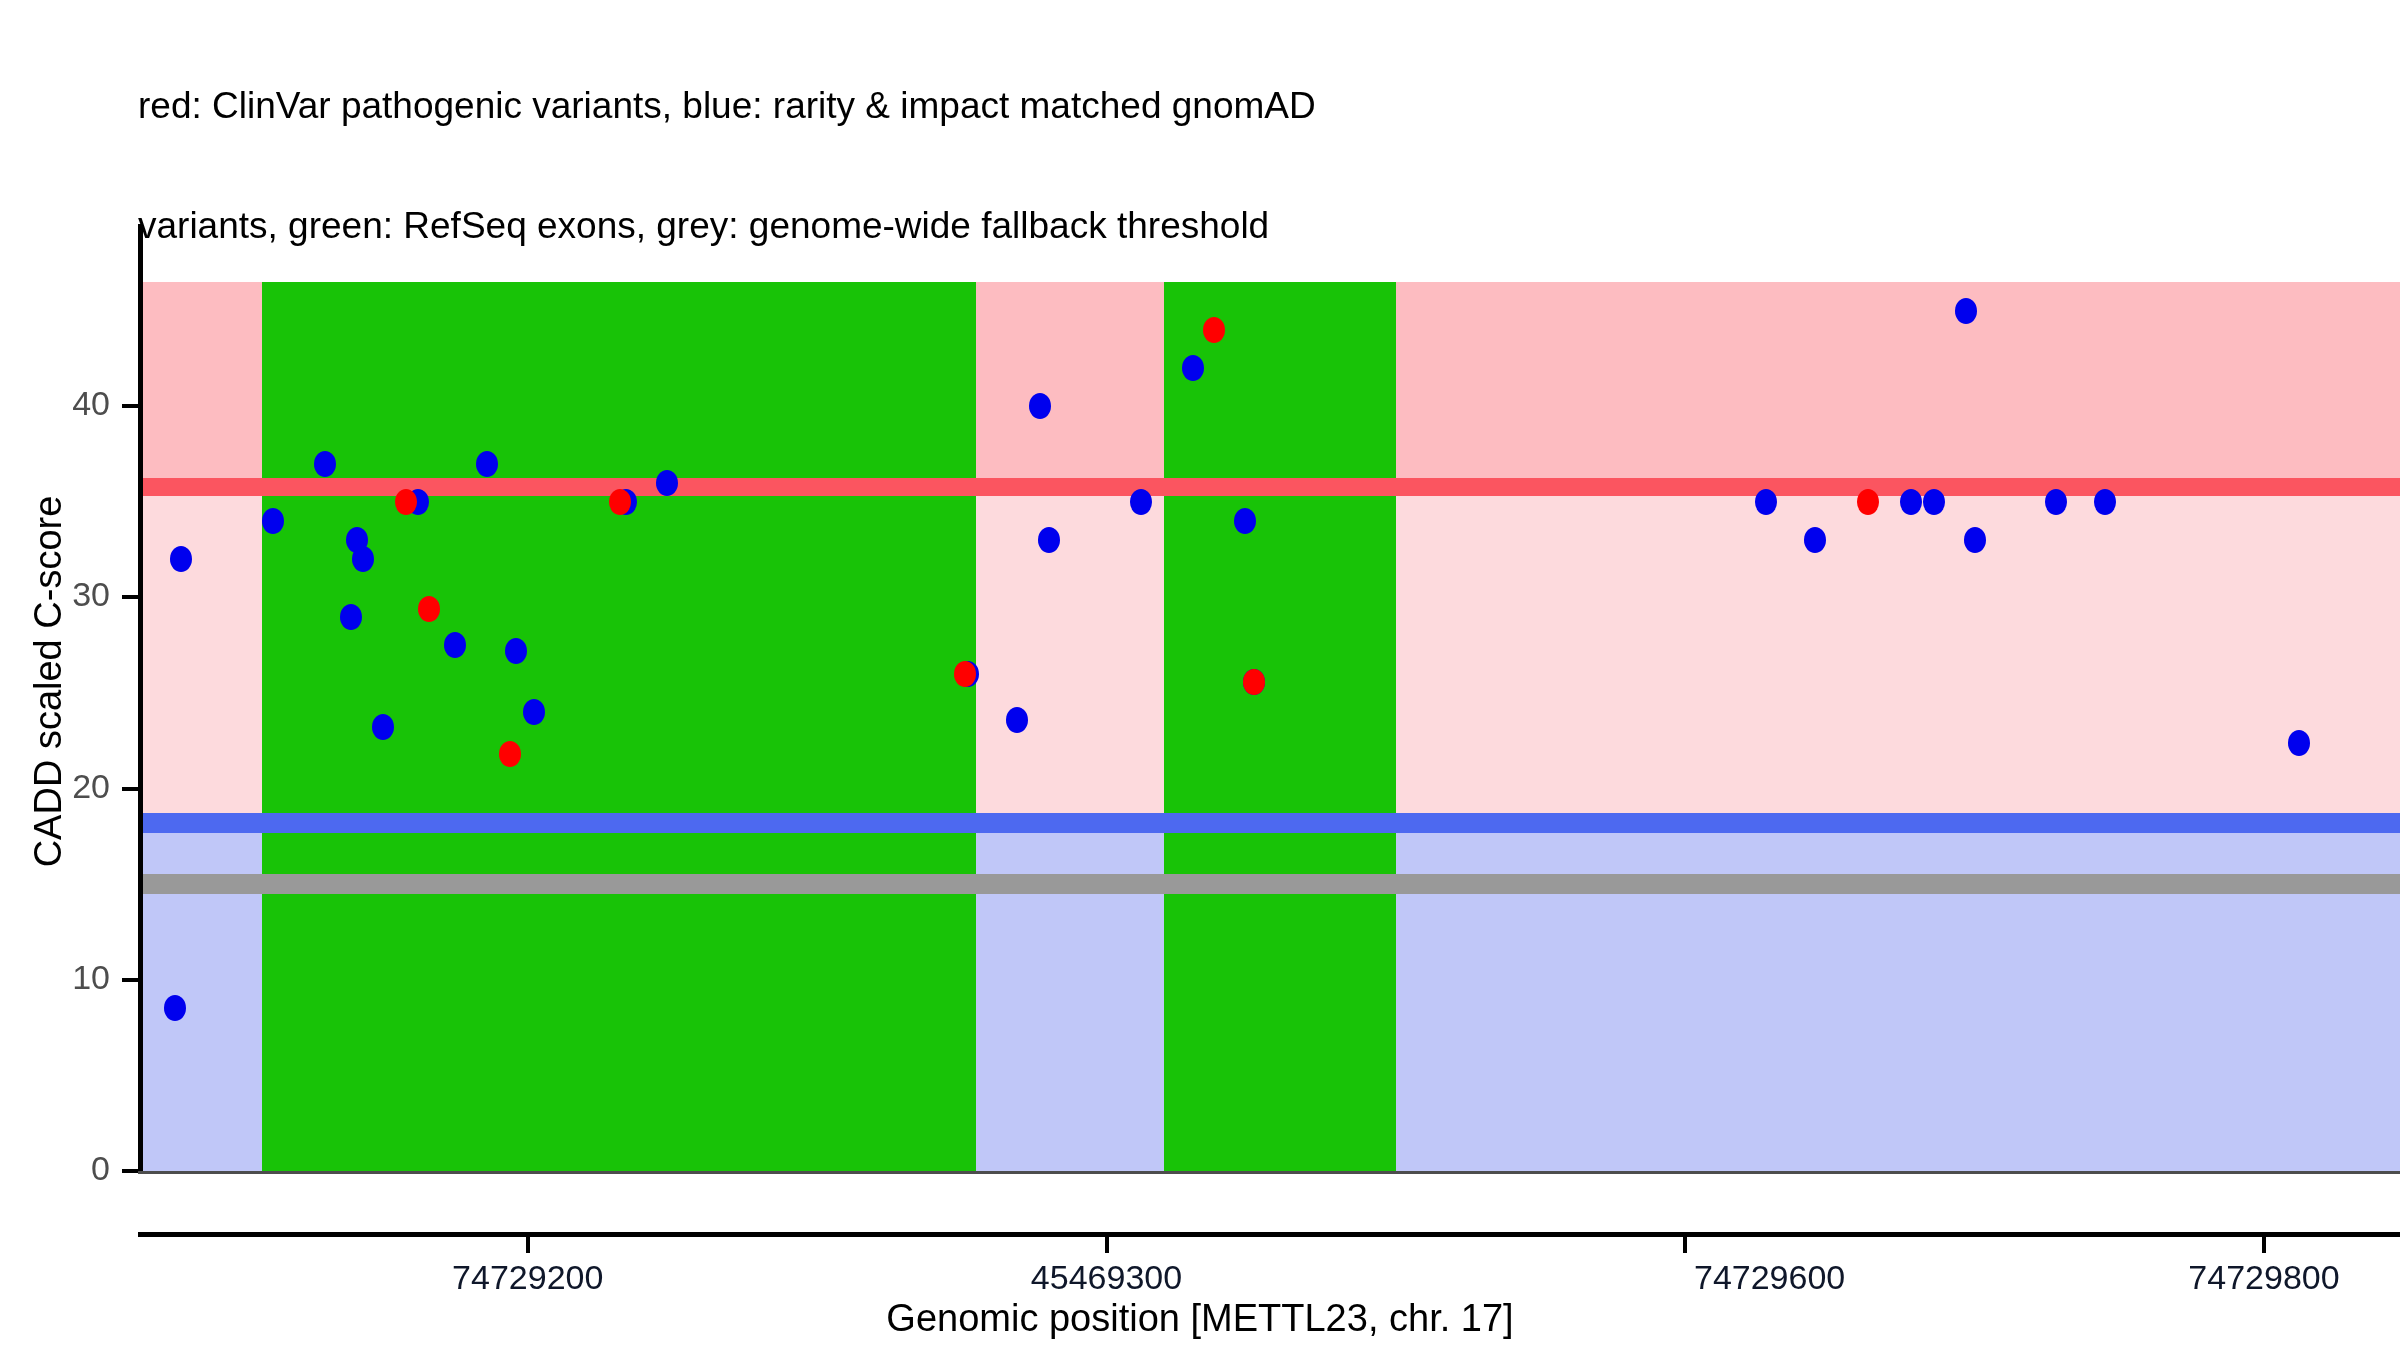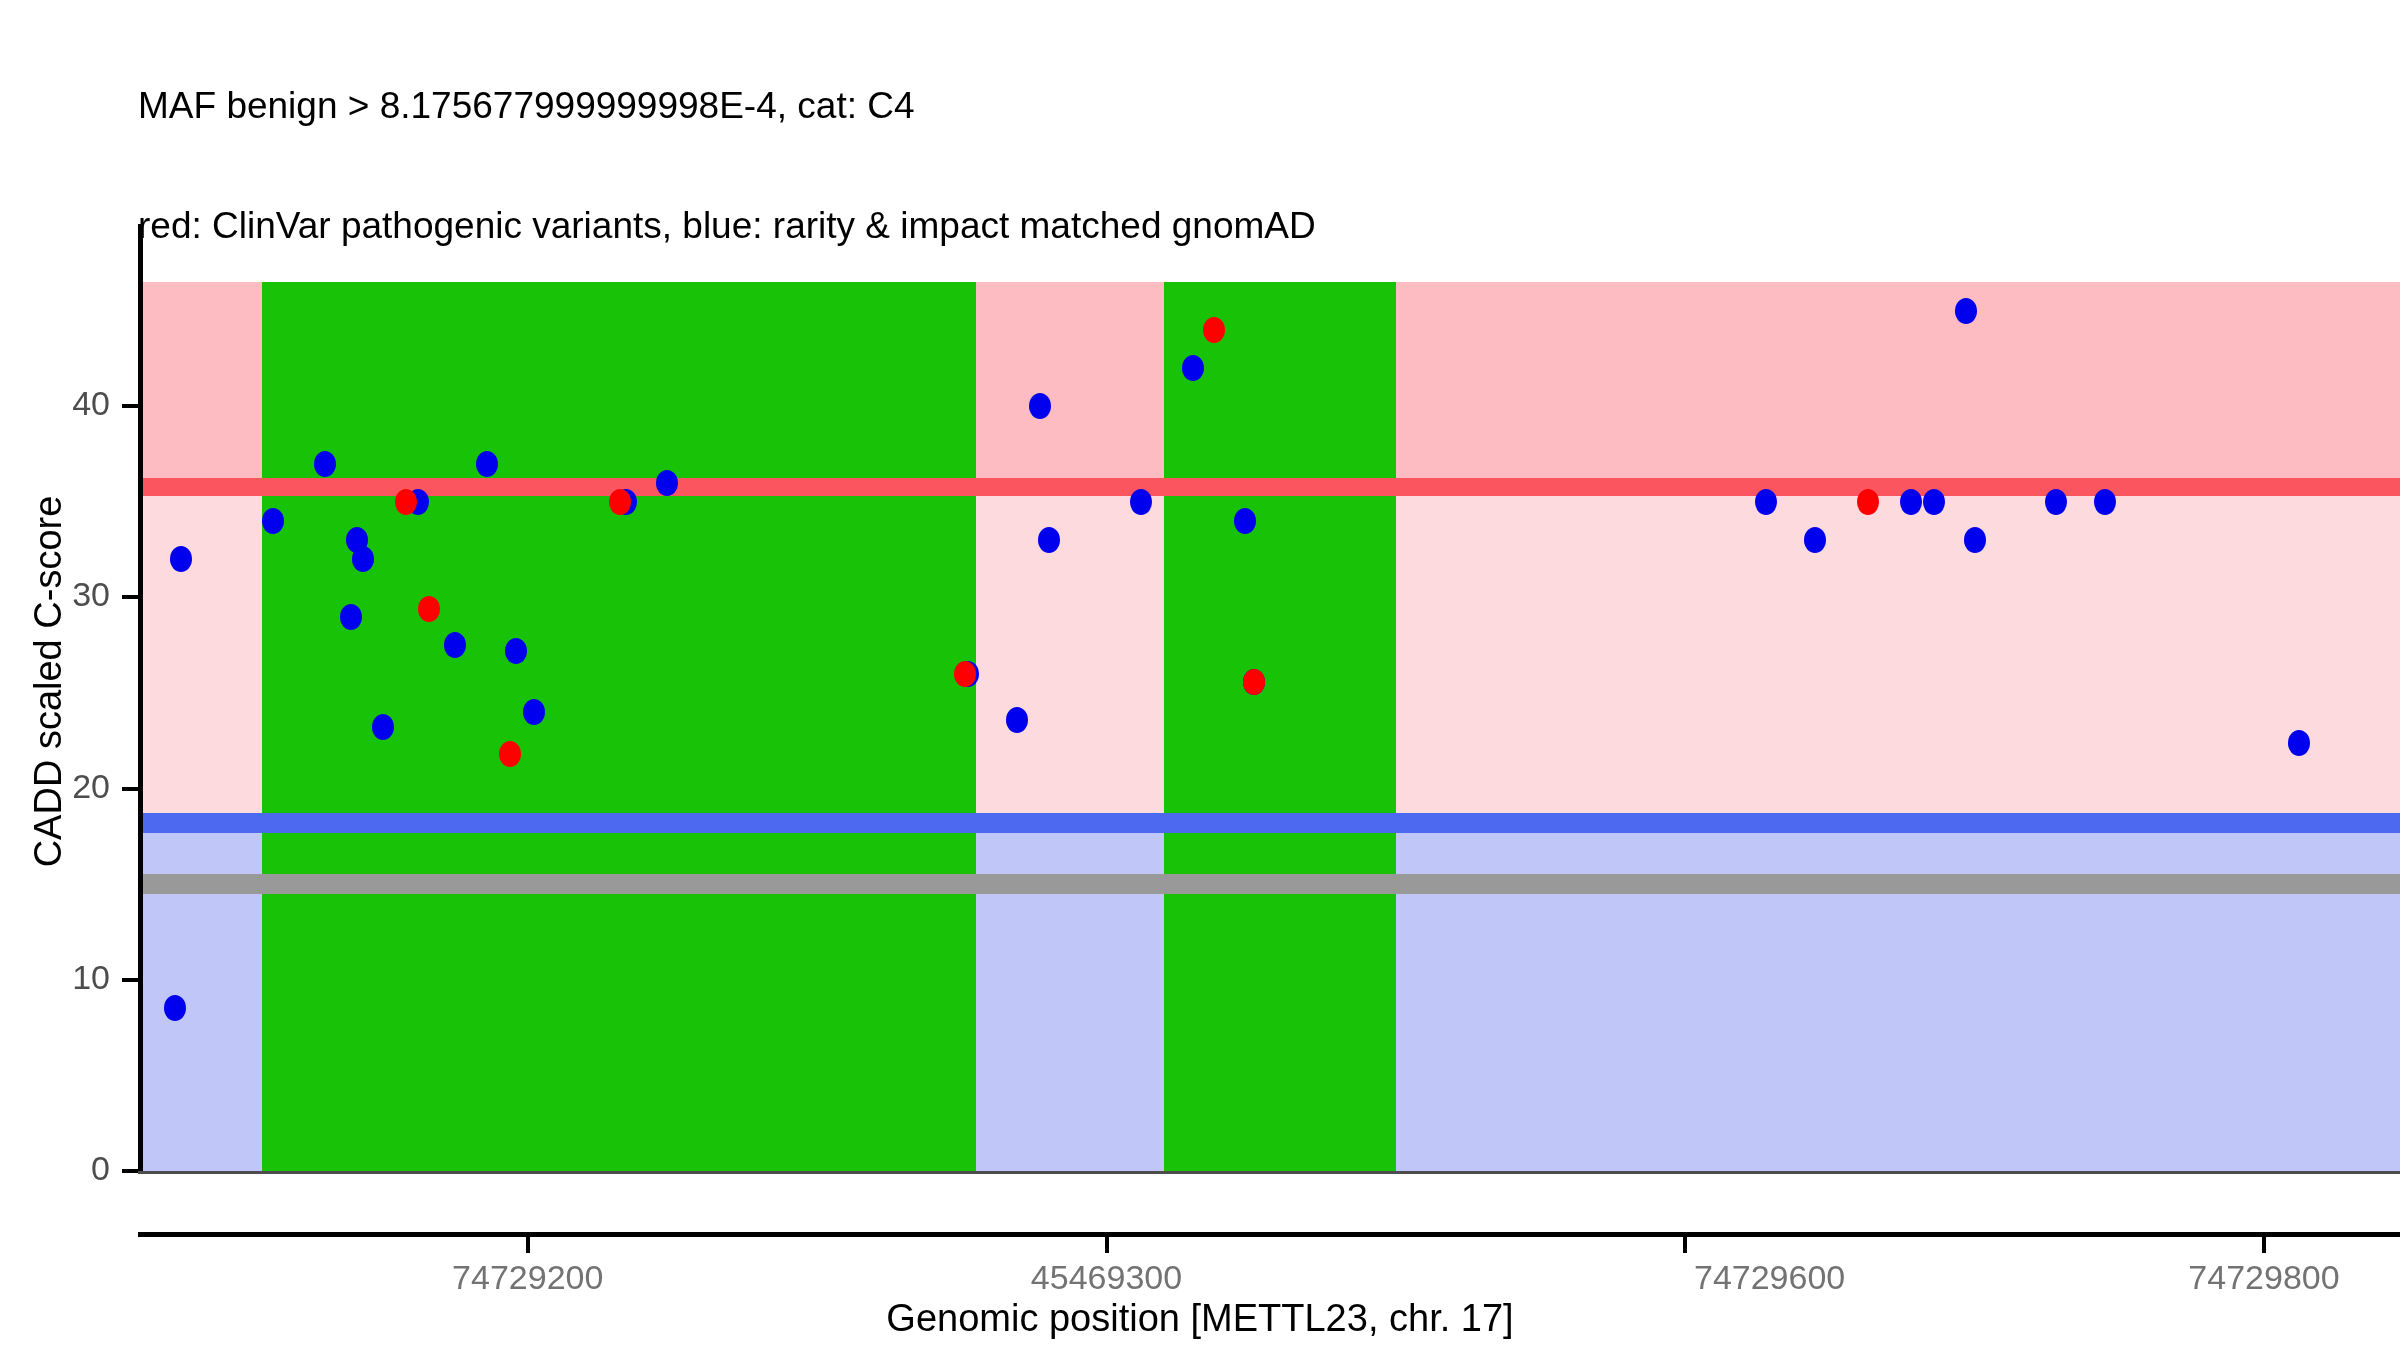--- a/index.html
+++ b/index.html
@@ -26,35 +26,34 @@
   .pt.blue{background:#0000ee;}
 
   
   #yaxis{position:absolute;left:138px;top:224px;width:5px;height:950px;background:#000;}
   #xaxis{position:absolute;left:138px;top:1232px;width:2262px;height:5px;background:#000;}
   #xaxis-stub{position:absolute;left:138px;top:1171px;width:2262px;height:3px;background:#4d4d4d;}
 
   .ytick{position:absolute;width:16px;height:4px;background:#000;left:122px;}
 
   .xtick{position:absolute;top:1237px;width:4px;height:16px;background:#000;}
-  .xtlabel{position:absolute;top:1258px;font-size:34px;color:#737373;
+  .xtlabel{position:absolute;top:1258px;font-size:34px;color:#0f172a;
            width:320px;margin-left:-160px;text-align:center;}
 
   #ylabel{position:absolute;left:-262px;top:660px;width:620px;text-align:center;
           font-size:38px;color:#000;transform:rotate(-90deg);}
   #xlabel{position:absolute;left:0;top:1297px;width:2400px;text-align:center;
           font-size:38px;color:#000;}
 </style>
 </head>
 <body>
 
 <div id="root">
 
   <div id="caption">
-    <div>MAF benign &gt; 8.175677999999998E-4, cat: C4</div>
     <div>red: ClinVar pathogenic variants, blue: rarity &amp; impact matched gnomAD</div>
     <div>variants, green: RefSeq exons, grey: genome-wide fallback threshold</div>
   </div>
 
   <div id="panel">
     <div class="layer" id="bands">
         <div class="band" style="top: 41.92px; height: 204.584px; background: rgb(253, 188, 193);"></div>
         <div class="band" style="top: 246.504px; height: 336.512px; background: rgb(253, 218, 221);"></div>
         <div class="band" style="top: 583.016px; height: 347.984px; background: rgb(192, 199, 248);"></div>
       </div>

